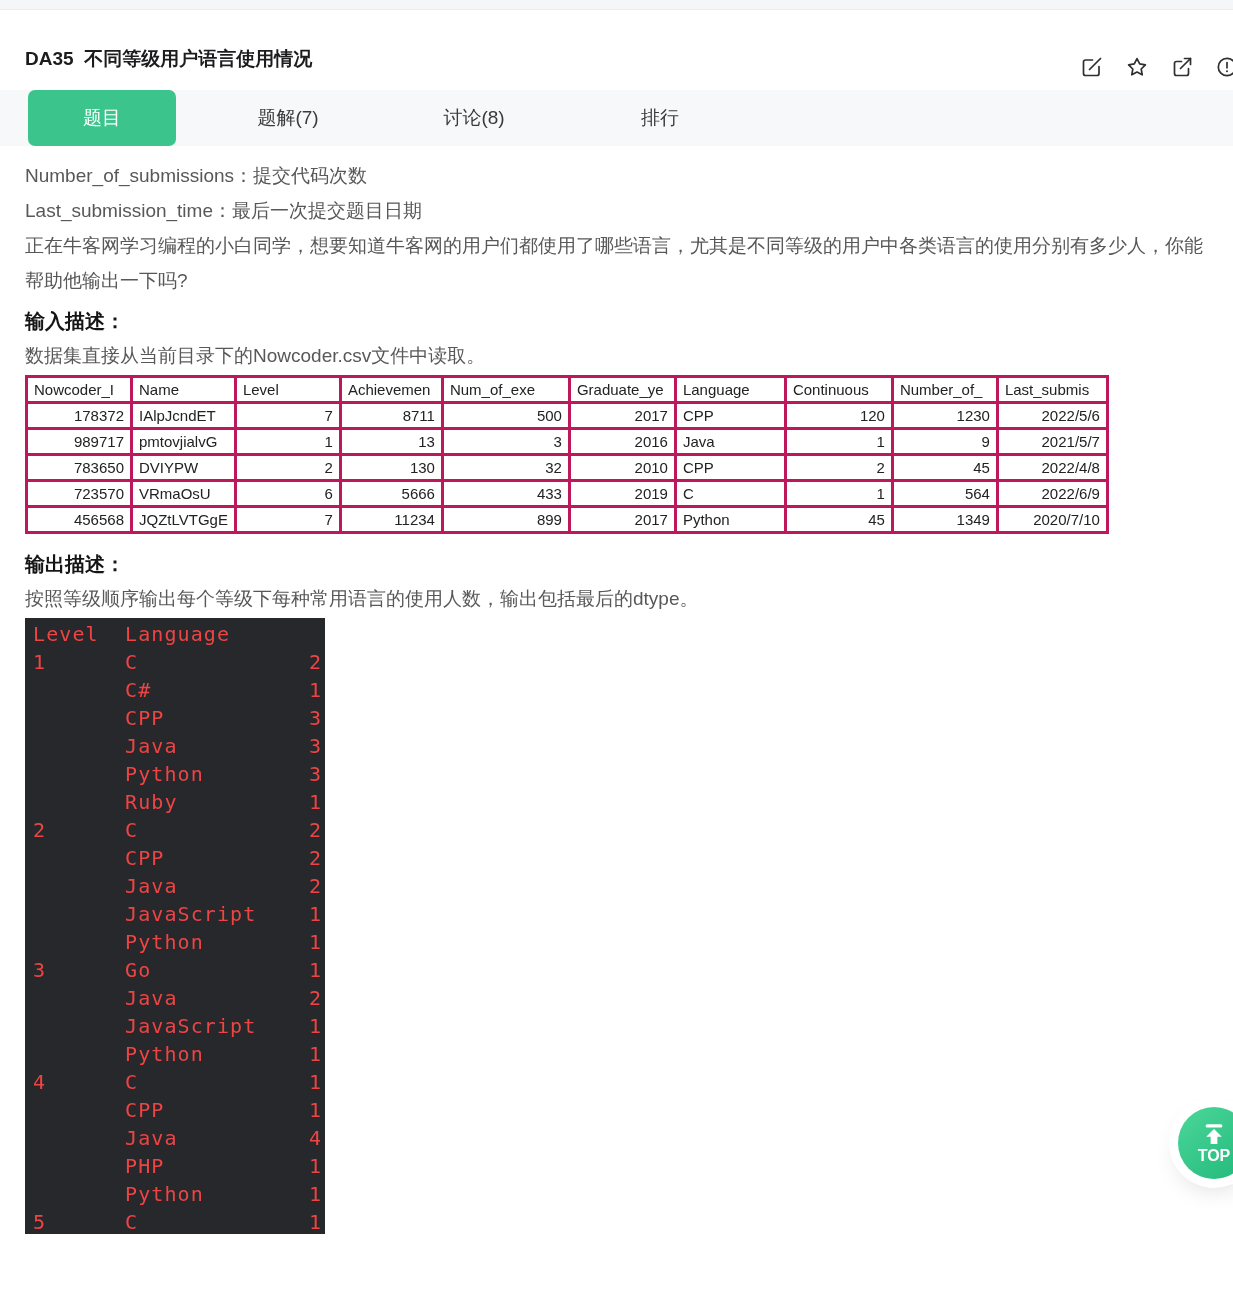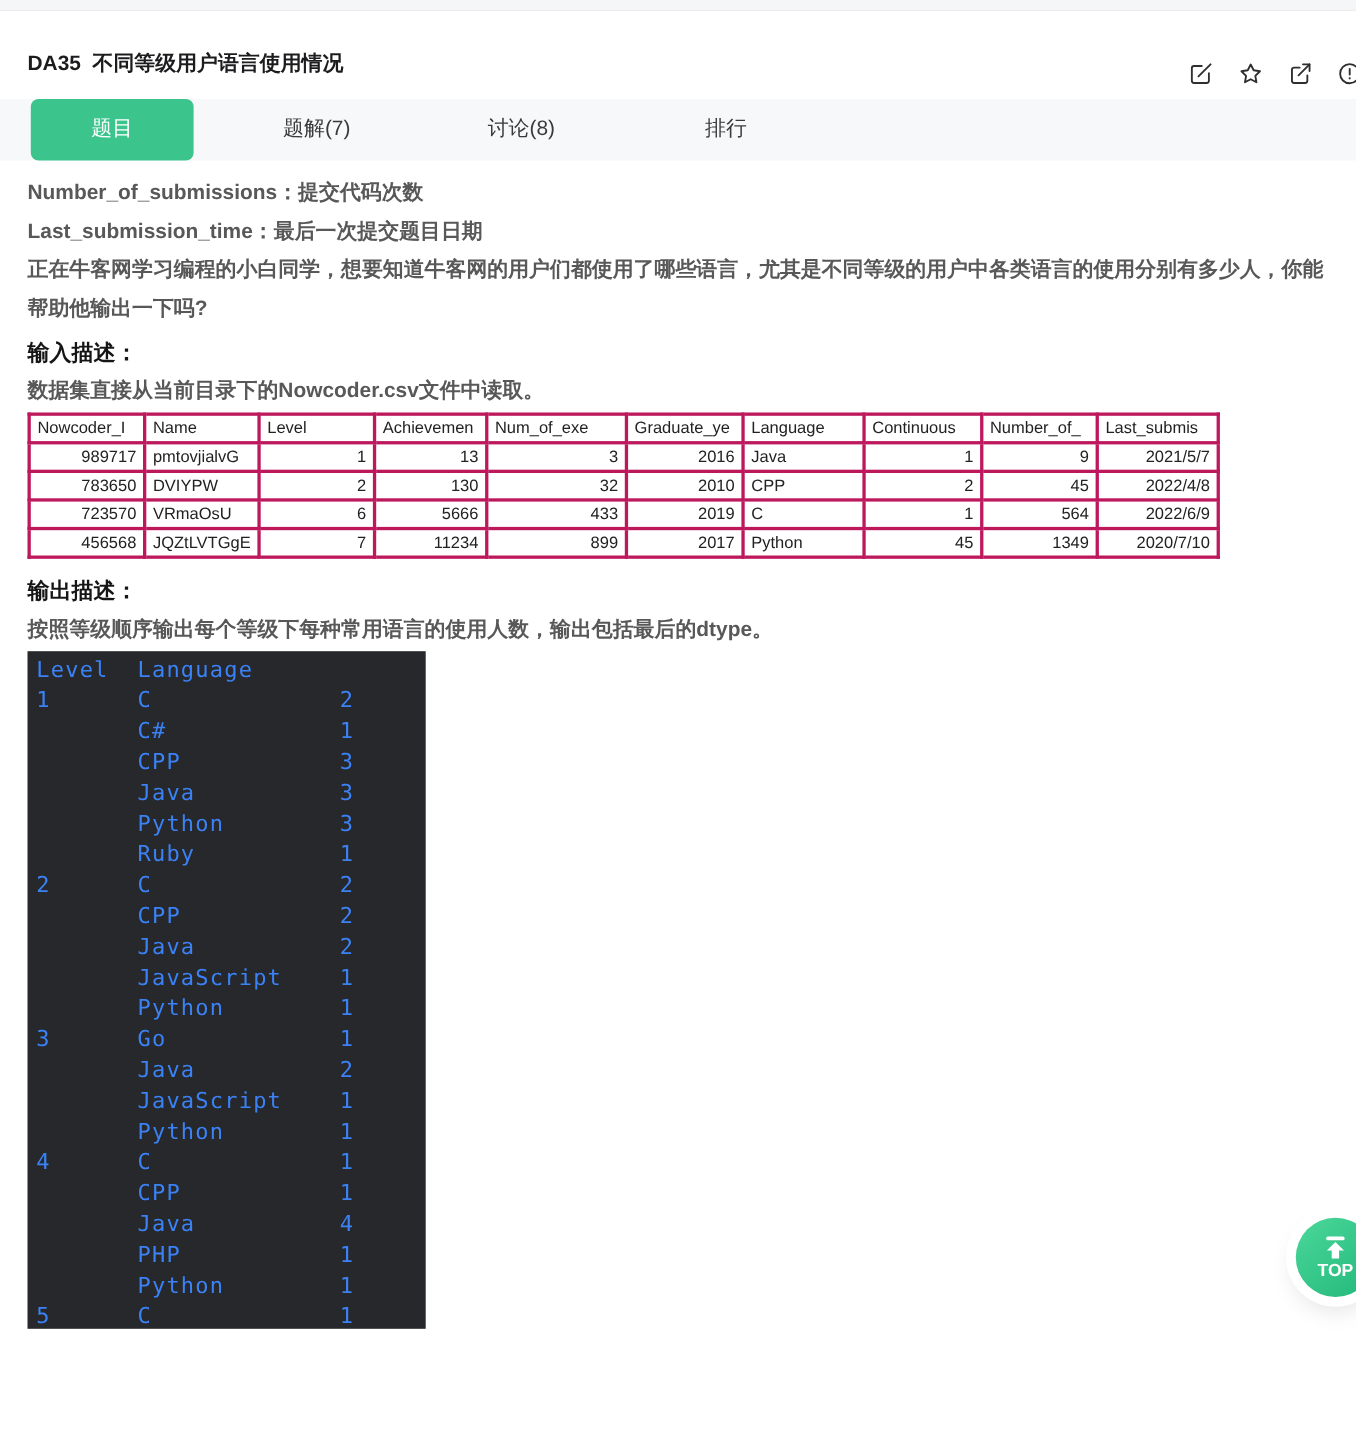--- a/index.html
+++ b/index.html
@@ -13,37 +13,37 @@
   .title { font-size:19px; font-weight:bold; color:#1c1c1e; line-height:30px; white-space:pre; }
   .icons { position:absolute; top:45px; left:1080px; display:flex; gap:21px; }
   .icon-btn { width:24px; height:24px; cursor:pointer; flex:0 0 auto; }
   .icon-btn svg { width:24px; height:24px; stroke:#2f2f2f; fill:none; stroke-width:1.7; stroke-linecap:round; stroke-linejoin:round; }
 
   .tabbar { background:#f7f8fa; height:56px; display:flex; gap:38px; padding-left:28px; }
   .tab { width:148px; text-align:center; line-height:56px; font-size:19px; color:#3a3a3a; cursor:pointer; }
   .tab.active { background:#3bc58c; color:#fff; border-radius:7px; }
 
   .content { padding:12px 25px 0 25px; }
-  .p { font-size:19px; color:#585858; line-height:35px;font-weight:bold; }
+  .p { font-size:19px; color:#585858; line-height:35px; }
   .h2 { font-size:20px; font-weight:bold; color:#151515; line-height:34px; margin-top:6px; }
   .h2.out { margin-top:13px; }
 
   table.csv { border-collapse:collapse; table-layout:fixed; margin-top:2px; }
   table.csv th, table.csv td {
     border:3px solid #be185d; height:26px; padding:0 6px;
     font-size:15px; color:#222; font-weight:normal;
     white-space:nowrap; overflow:hidden;
   }
   table.csv th { text-align:left; }
   table.csv td { text-align:right; }
   table.csv td:nth-child(2), table.csv td:nth-child(7) { text-align:left; }
 
   .terminal {
-    margin-top:2px; width:362px; height:616px; background:#26282b;
-    color:#3b82f6; font-family:"DejaVu Sans Mono","Liberation Mono",monospace;
+    margin-top:2px; width:300px; height:616px; background:#26282b;
+    color:#ef4444; font-family:"DejaVu Sans Mono","Liberation Mono",monospace;
     font-size:20px; line-height:28px; letter-spacing:1.1px;
     padding:2px 0 0 8px; overflow:hidden;
   }
   .tline { white-space:pre; }
 
   .top-btn {
     position:absolute; left:1178px; top:1107px; width:72px; height:72px;
     border-radius:50%; background:linear-gradient(140deg,#4bd79a,#22b87a);
     box-shadow:0 0 0 9px #ffffff, 0 10px 24px rgba(0,0,0,.14);
     display:flex; flex-direction:column; align-items:center; justify-content:center;
@@ -126,20 +126,32 @@
           <th>Achievemen</th>
           <th>Num_of_exe</th>
           <th>Graduate_ye</th>
           <th>Language</th>
           <th>Continuous</th>
           <th>Number_of_</th>
           <th>Last_submis</th>
         </tr>
       </thead>
       <tbody>
+        <tr>
+          <td>178372</td>
+          <td>IAlpJcndET</td>
+          <td>7</td>
+          <td>8711</td>
+          <td>500</td>
+          <td>2017</td>
+          <td>CPP</td>
+          <td>120</td>
+          <td>1230</td>
+          <td>2022/5/6</td>
+        </tr>
         <tr>
           <td>989717</td>
           <td>pmtovjialvG</td>
           <td>1</td>
           <td>13</td>
           <td>3</td>
           <td>2016</td>
           <td>Java</td>
           <td>1</td>
           <td>9</td>

